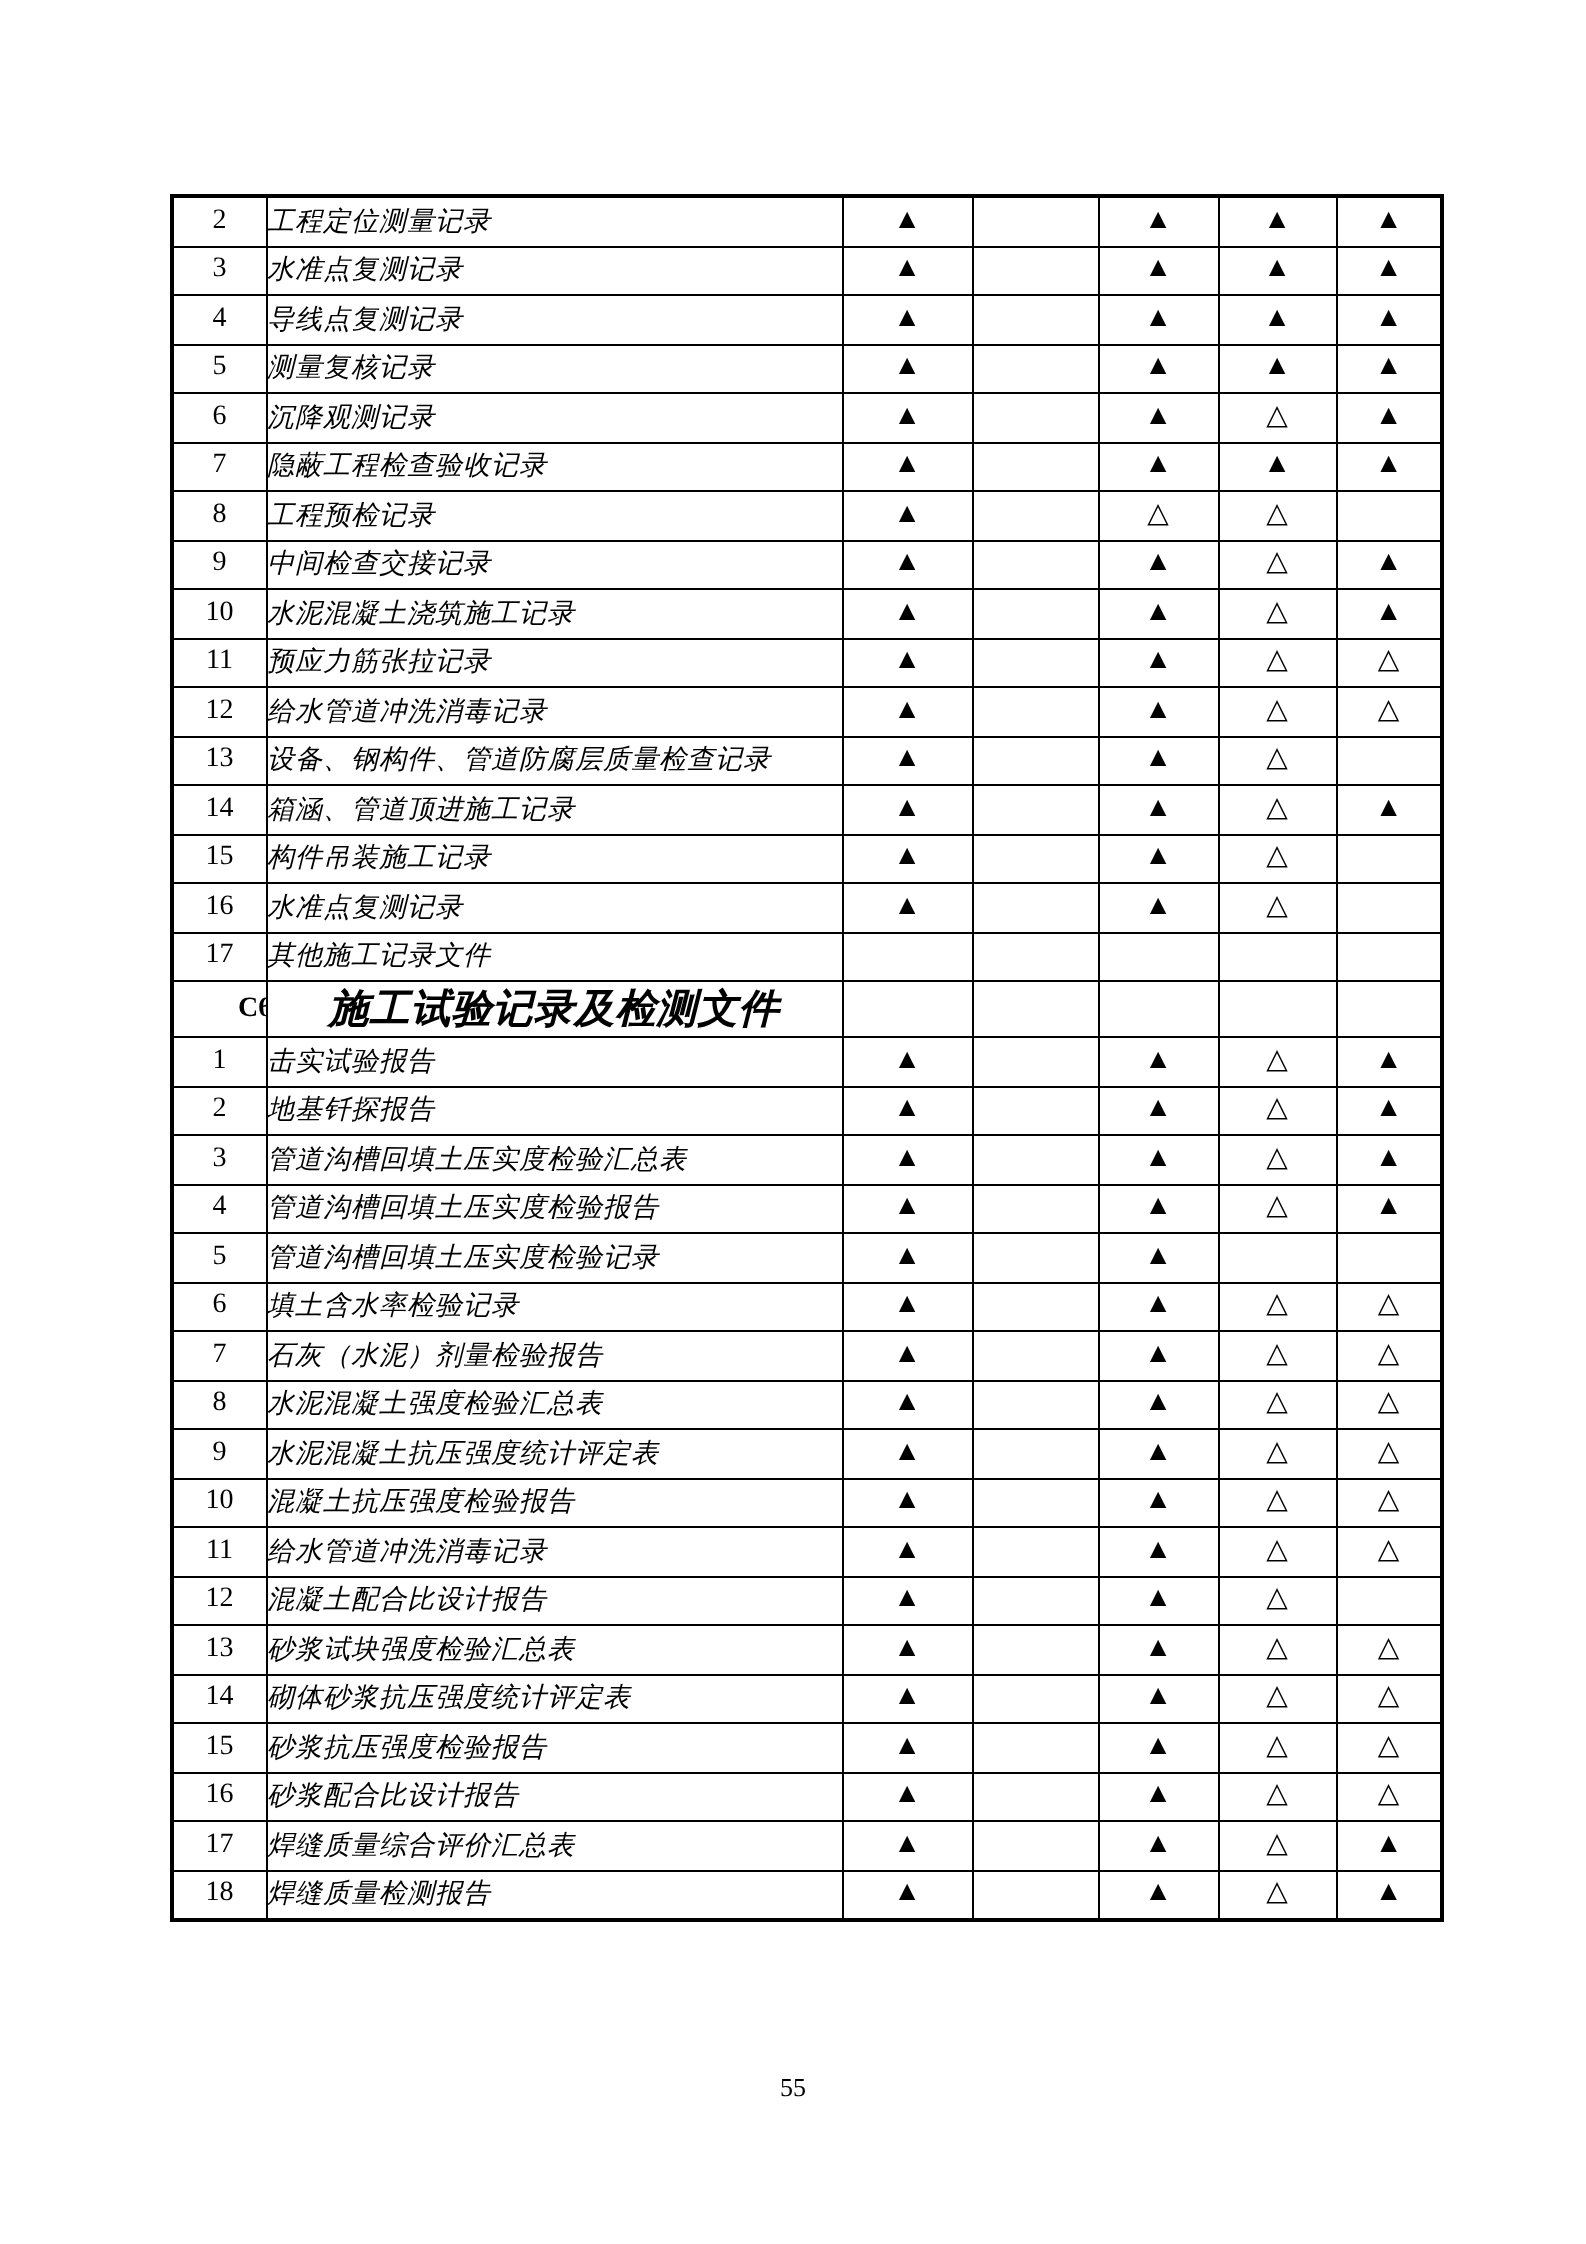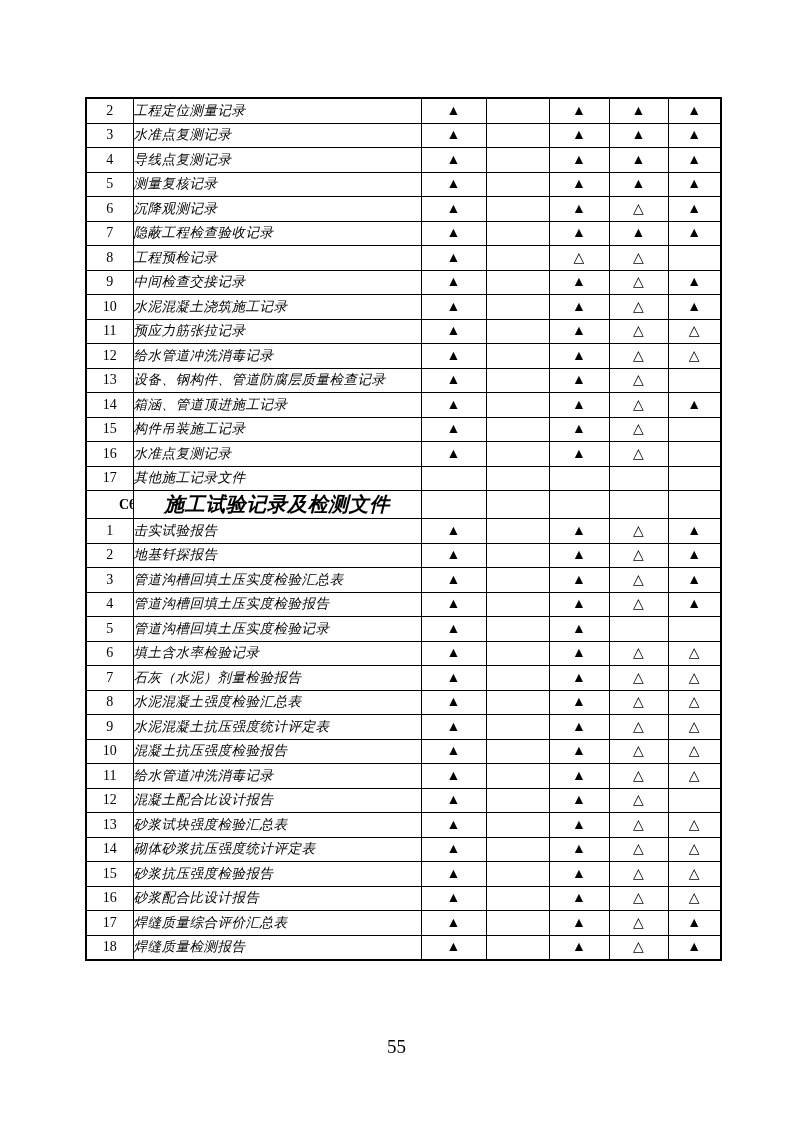--- a/index.html
+++ b/index.html
@@ -59,21 +59,21 @@
     text-align: center;
     padding-left: 0;
     font-size: 20px;
   }
   .page-number {
     position: absolute;
     left: 0;
     right: 0;
     top: 1036px;
     text-align: center;
-    font-size: 19px;
+    font-size: 13px;
     font-family: "Liberation Serif", "DejaVu Serif", serif;
   }
 </style>
 </head>
 <body>
 
 <div class="page">
 
   <table class="doc-table">
     <colgroup>

